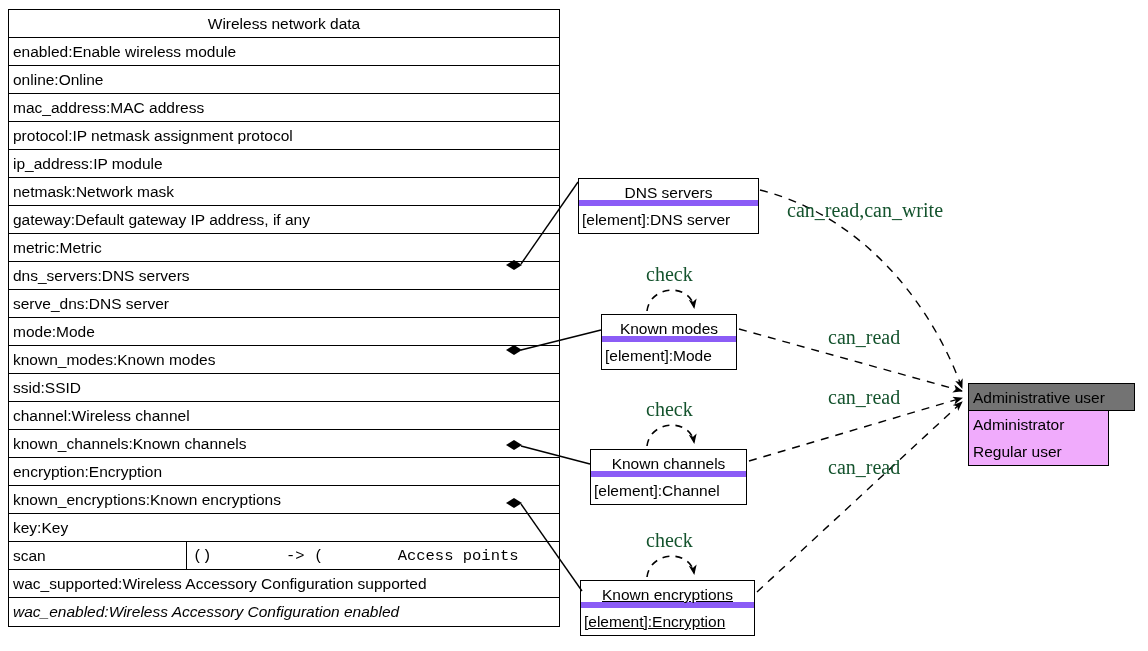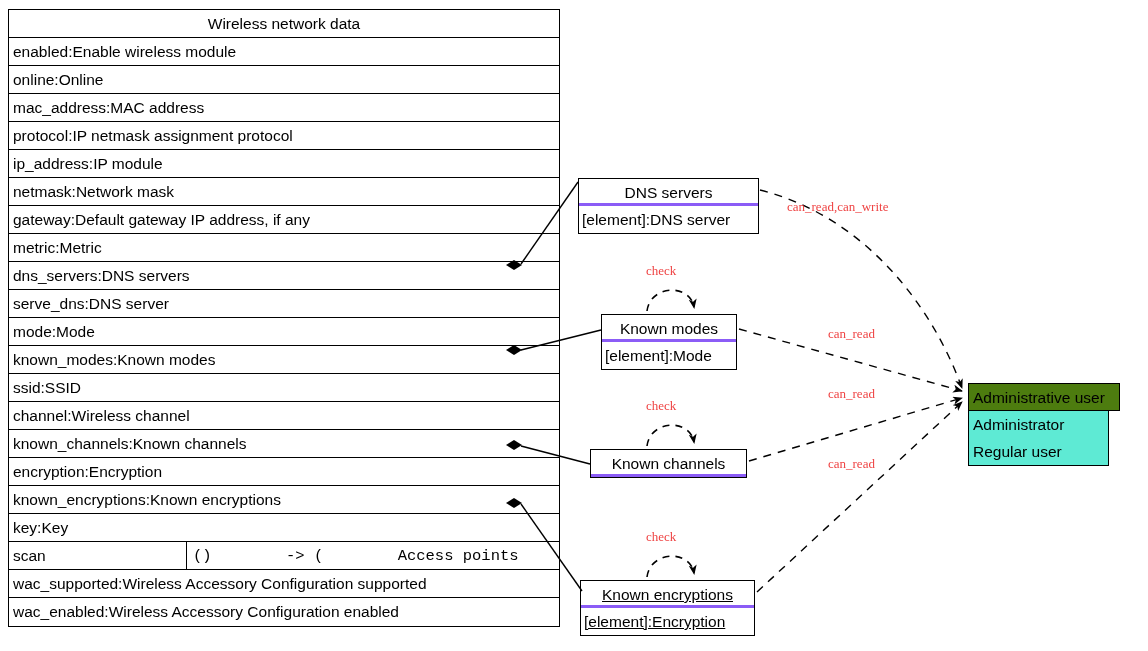--- a/index.html
+++ b/index.html
@@ -40,21 +40,21 @@
     height: 28px;
     line-height: 28px;
     font-size: 15.5px;
     color: #000;
     border-bottom: 1px solid #000;
     box-sizing: border-box;
     padding-left: 4px;
     white-space: nowrap;
     overflow: hidden;
   }
-  .ct-row:last-child { border-bottom: none; }
+  .ct-row:last-child { border-bottom: none; font-style: italic; }
 
   .ct-row.op {
     padding-left: 0;
     display: flex;
     align-items: stretch;
   }
   .op-name {
     width: 178px;
     box-sizing: border-box;
     padding-left: 4px;
@@ -79,21 +79,21 @@
     border: 1px solid #000;
     box-sizing: border-box;
     background: #fff;
   }
   .nb-title {
     height: 27px;
     line-height: 27px;
     text-align: center;
     font-size: 15.5px;
     color: #000;
-    border-bottom: 3px solid #8b5cf6;
+    border-bottom: 6px solid #8b5cf6;
     box-sizing: border-box;
     white-space: nowrap;
   }
   .nb-row {
     height: 27px;
     line-height: 27px;
     font-size: 15.5px;
     color: #000;
     box-sizing: border-box;
     padding-left: 3px;
@@ -103,51 +103,51 @@
   
   .actorbox {
     position: absolute;
     left: 968px;
     top: 383px;
   }
   .actor-title {
     position: absolute;
     left: 0;
     top: 0;
-    width: 152px;
-    height: 28px;
-    line-height: 28px;
-    font-size: 15.5px;
-    border: 1px solid #000;
-    box-sizing: border-box;
-    background: #4d7c0f;
+    width: 167px;
+    height: 28px;
+    line-height: 28px;
+    font-size: 15.5px;
+    border: 1px solid #000;
+    box-sizing: border-box;
+    background: #737373;
     padding-left: 4px;
     white-space: nowrap;
   }
   .actor-row {
     position: absolute;
     left: 0;
     width: 141px;
     height: 28px;
     line-height: 28px;
     font-size: 15.5px;
     border: 1px solid #000;
     border-top: none;
     box-sizing: border-box;
-    background: #5eead4;
+    background: #f0abfc;
     padding-left: 4px;
     white-space: nowrap;
   }
 
   
   .edge-label {
     position: absolute;
     font-family: "Liberation Serif", serif;
-    font-size: 13px;
-    color: #ef4444;
+    font-size: 20px;
+    color: #14532d;
     white-space: nowrap;
   }
 
   svg.wires {
     position: absolute;
     left: 0;
     top: 0;
     width: 1148px;
     height: 651px;
     pointer-events: none;
@@ -194,20 +194,21 @@
     <div class="nb-row">[element]:DNS server</div>
   </div>
 
   <div class="nodebox" style="left:601px; top:314px; width:136px;">
     <div class="nb-title">Known modes</div>
     <div class="nb-row">[element]:Mode</div>
   </div>
 
   <div class="nodebox" style="left:590px; top:449px; width:157px;">
     <div class="nb-title">Known channels</div>
+    <div class="nb-row">[element]:Channel</div>
   </div>
 
   <div class="nodebox" style="left:580px; top:580px; width:175px;text-decoration:underline;">
     <div class="nb-title">Known encryptions</div>
     <div class="nb-row">[element]:Encryption</div>
   </div>
 
   <div class="actorbox">
     <div class="actor-title">Administrative user</div>
     <div class="actor-row" style="top:28px;">Administrator</div>

